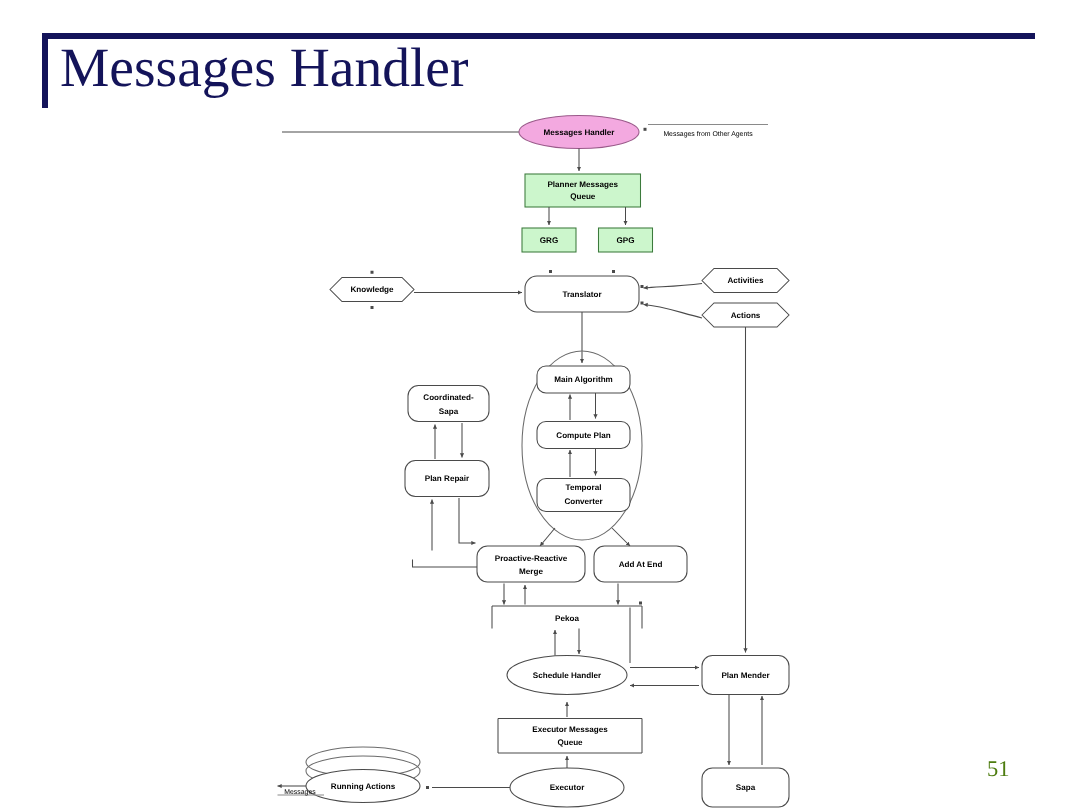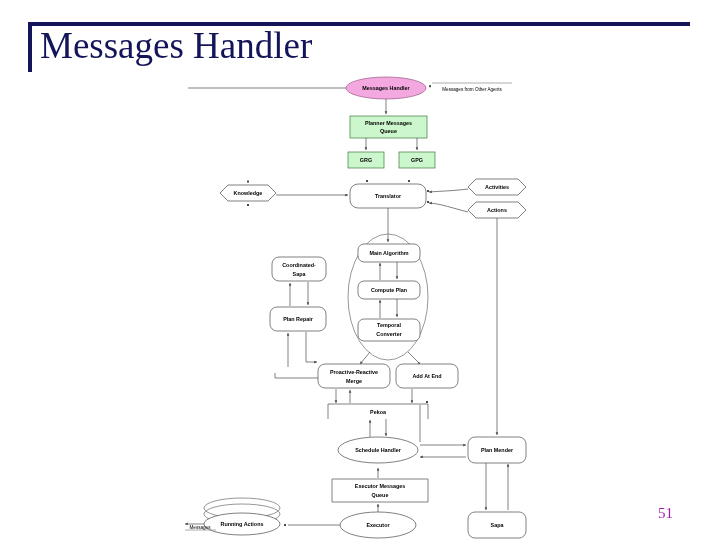--- a/index.html
+++ b/index.html
@@ -26,21 +26,21 @@
     font-size:37px;
     line-height:42px;
     color:#14145a;
     letter-spacing:0px;
     white-space:nowrap;
   }
   
   #page-number{
     position:absolute;left:658px;top:505px;
     font-family:"Liberation Serif", serif;
-    font-size:15px;color:#a21caf;
+    font-size:15px;color:#4d7c0f;
   }
   
   #diagram-wrap{
     position:absolute;left:180px;top:72px;width:370px;height:468px;
   }
   #diagram-svg{display:block;}
   .nd-label{
     font-family:"Liberation Sans", sans-serif;
     font-size:5.4px;
     font-weight:bold;

